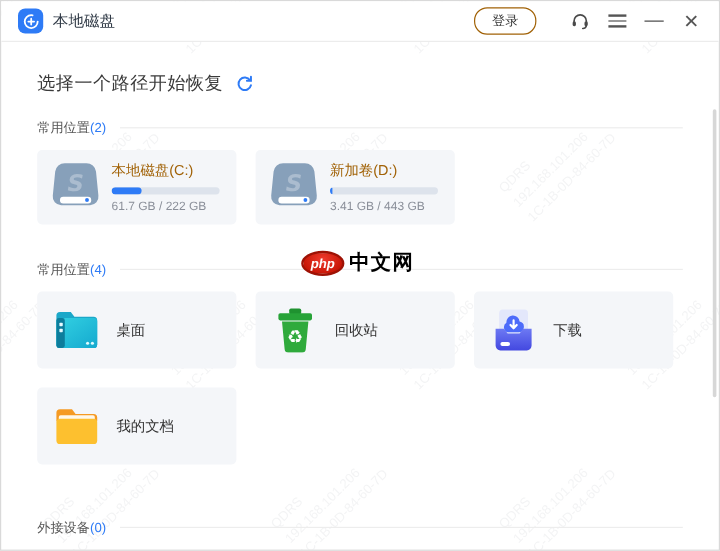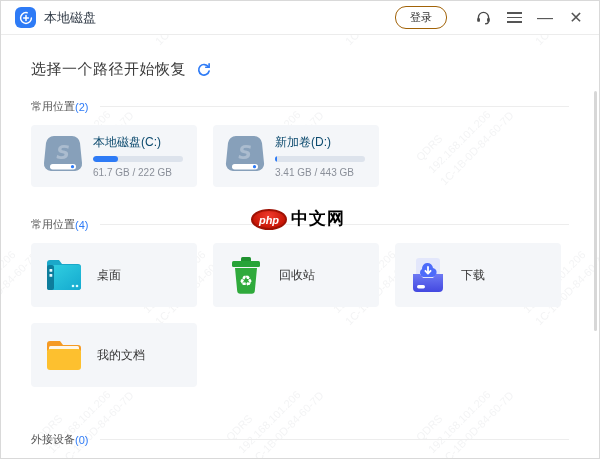--- a/index.html
+++ b/index.html
@@ -53,21 +53,21 @@
 
   .card-grid { display:grid; grid-template-columns:repeat(3,166px); gap:16px; margin-top:11px; }
   .card {
     background:#f4f6f9; border-radius:4px; height:62px;
     display:flex; align-items:center; padding:0 10px; cursor:pointer;
   }
   .loc-card { height:64px; padding:0 13px; }
 
   .drive-icon { margin-right:8px; flex:0 0 auto; }
   .drive-info { display:flex; flex-direction:column; }
-  .drive-name { font-size:12px; color:#0c4a6e; margin-bottom:5px; }
+  .drive-name { font-size:12px; color:#a16207; margin-bottom:5px; }
   .progress-track { width:90px; height:6px; background:#dde3ec; border-radius:3px; overflow:hidden; }
   .progress-fill { height:100%; background:#2e7bf6; border-radius:3px; }
   .drive-size { font-size:10px; color:#8a8f99; margin-top:5px; }
 
   .loc-icon { margin-right:13px; flex:0 0 auto; display:flex; }
   .loc-label { font-size:12px; color:#333; }
 
   
   .php-logo {
     position:absolute; left:250px; top:206px; z-index:4; display:flex; align-items:flex-end;

